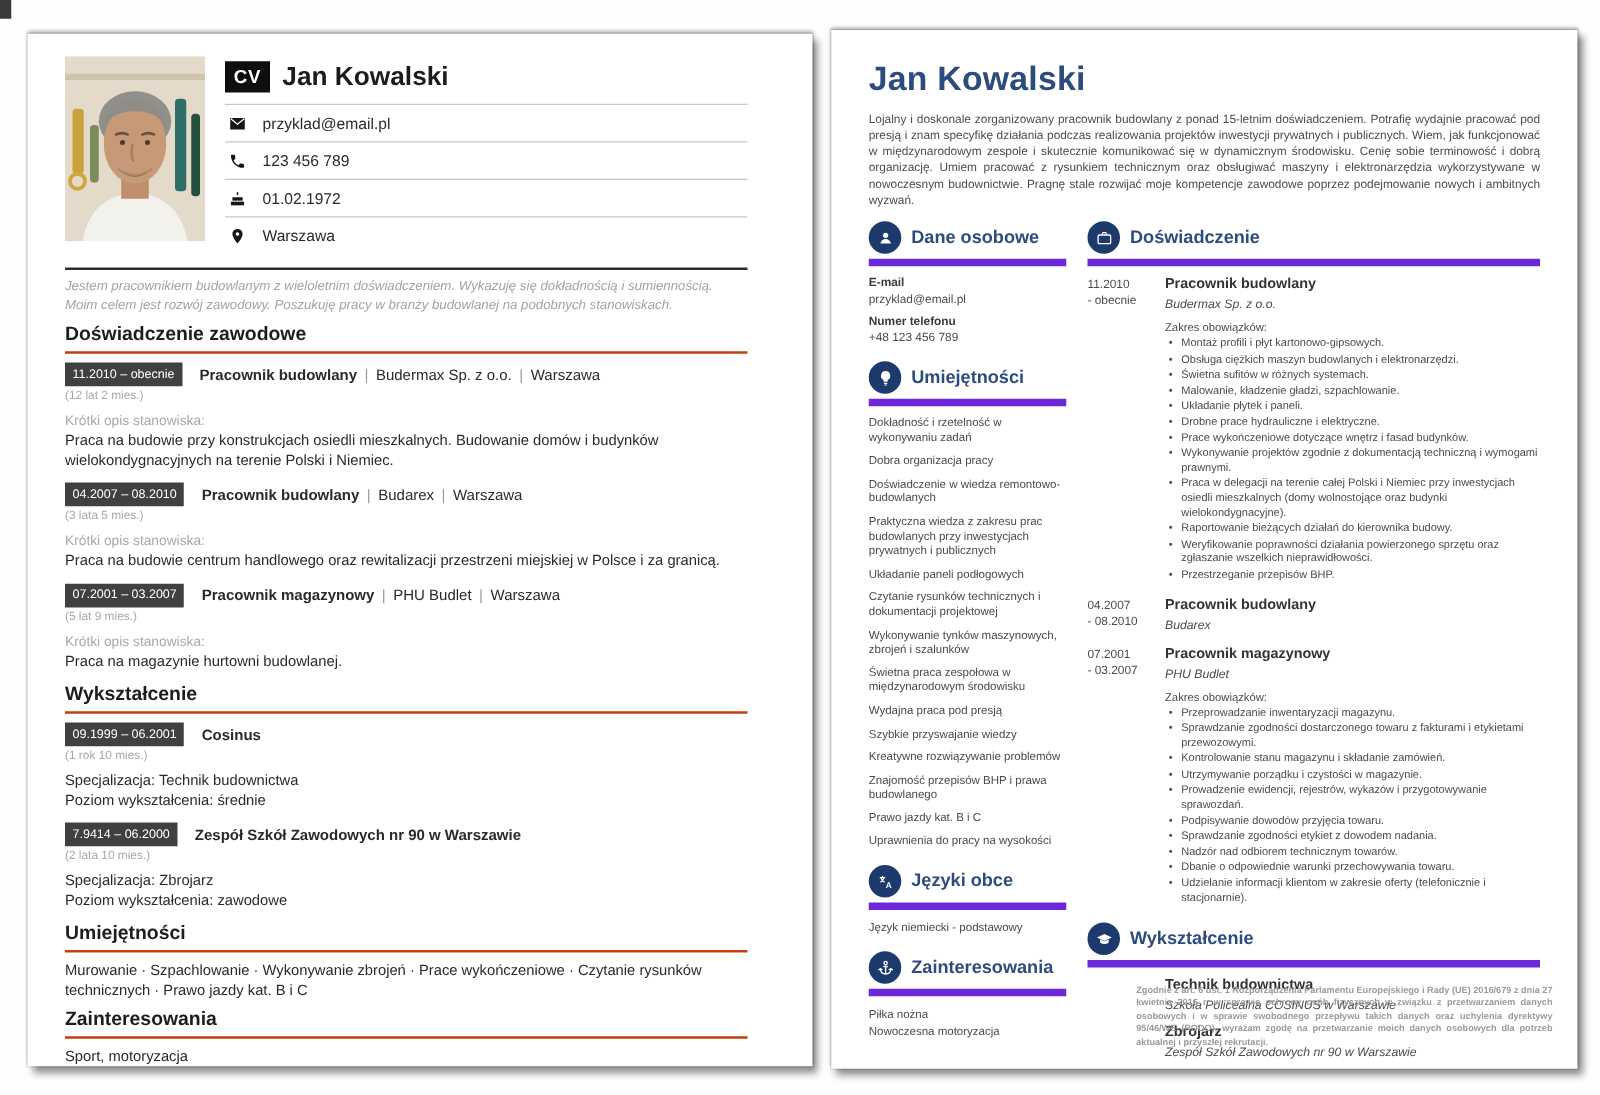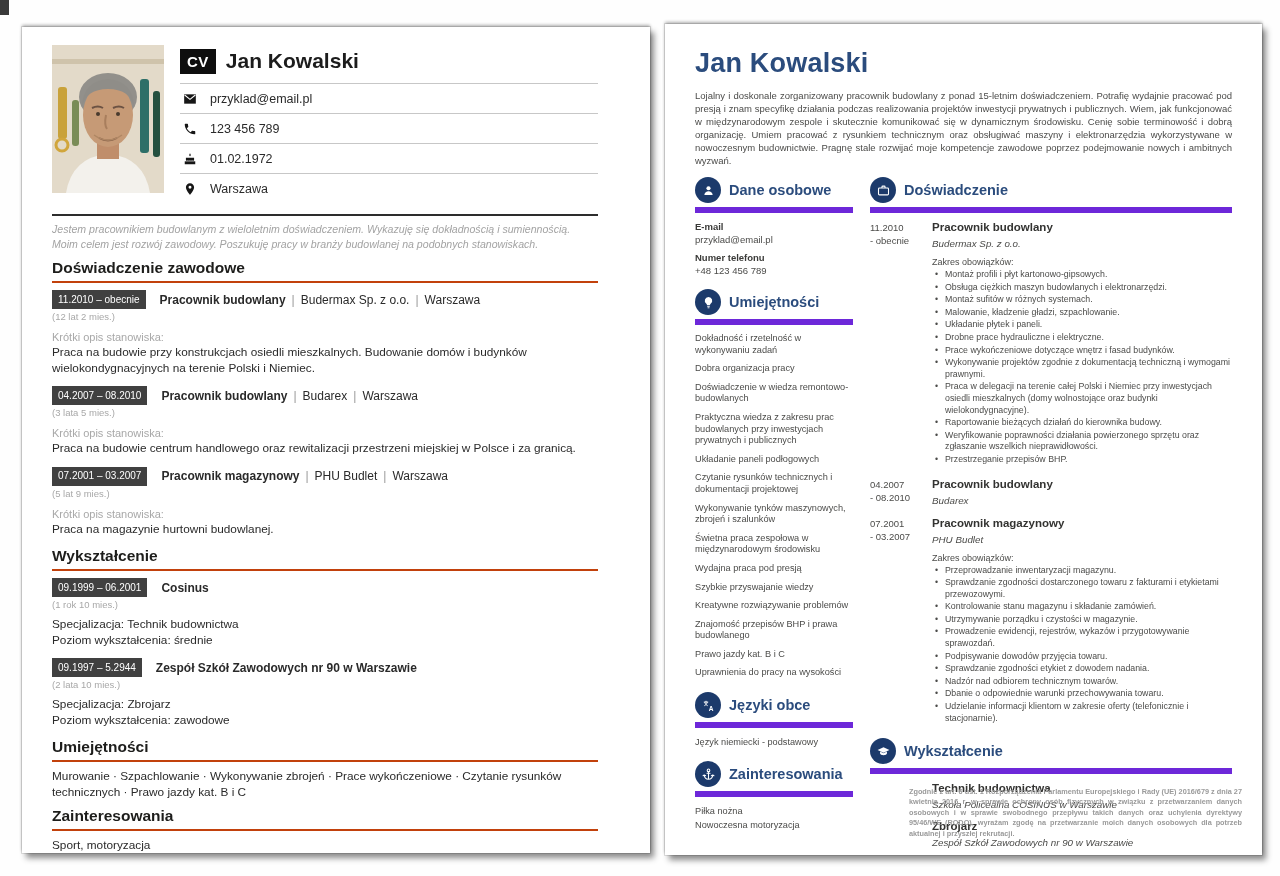--- a/index.html
+++ b/index.html
@@ -11,21 +11,21 @@
   .page { position:absolute; background:#ffffff; overflow:hidden;
           box-shadow:0 -2px 3px rgba(0,0,0,.30), 4px 5px 6px rgba(0,0,0,.45), 0 0 0 1px rgba(0,0,0,.10); }
   .page-left  { left:22px;  top:27px; width:628px; height:826px; padding:18px 52px 10px 30px; color:#222; }
   .page-right { left:665px; top:24px; width:597px; height:831px; padding:24px 30px 16px 30px; color:#4b4b49; }
 
   
   .lp-header { display:flex; gap:16px; }
   .lp-photo { width:112px; height:148px; flex-shrink:0; }
   .lp-photo svg { display:block; }
   .lp-head-right { flex:1; padding-top:2px; }
-  .lp-name-row { display:flex; align-items:flex-start; gap:10px; padding:2px 0 9px 0; }
+  .lp-name-row { display:flex; align-items:flex-end; gap:10px; padding:2px 0 9px 0; }
   .cv-badge { background:#0e0e0e; color:#fff; font-weight:bold; font-size:15px; padding:4px 7px; letter-spacing:.5px; }
   .lp-name { font-size:21px; font-weight:bold; color:#1c1c1c; }
   .contact-row { display:flex; align-items:center; gap:13px; border-top:1px solid #c7c7c7; padding:7.5px 0 7.5px 3px; font-size:12.5px; color:#2a2a2a; }
   .cicon { width:14px; height:14px; display:inline-flex; }
   .cicon svg { width:14px; height:14px; fill:#161616; }
   .lp-thickline { border-top:2px solid #2d2d2d; margin-top:11px; }
   .lp-summary { margin-top:6px; font-style:italic; color:#a3a3a3; font-size:10.6px; line-height:15px; }
   .l-sec { font-size:15.5px; font-weight:bold; color:#1d1d1b; border-bottom:2px solid #c2410c; padding-bottom:4px; margin:7px 0 7px; }
   .lx-entry { margin-bottom:10px; }
   .lx-head { font-size:12px; line-height:16px; color:#2a2a2a; display:flex; flex-wrap:wrap; align-items:center; gap:6px; }
@@ -192,21 +192,21 @@
             <span class="lx-role">Cosinus</span>
           </div>
           <div class="lx-dur">(1 rok 10 mies.)</div>
           <div class="led-lines">
             <div>Specjalizacja: Technik budownictwa</div>
             <div>Poziom wykształcenia: średnie</div>
           </div>
         </div>
         <div class="lx-entry">
           <div class="lx-head">
-            <span class="l-badge">09.1997 – 5.2944</span>
+            <span class="l-badge">7.9414 – 06.2000</span>
             <span class="lx-role">Zespół Szkół Zawodowych nr 90 w Warszawie</span>
           </div>
           <div class="lx-dur">(2 lata 10 mies.)</div>
           <div class="led-lines">
             <div>Specjalizacja: Zbrojarz</div>
             <div>Poziom wykształcenia: zawodowe</div>
           </div>
         </div>
       </div>
 
@@ -313,21 +313,21 @@
                 <div>11.2010</div>
                 <div>- obecnie</div>
               </div>
               <div class="rx-body">
                 <div class="rx-role">Pracownik budowlany</div>
                 <div class="rx-company">Budermax Sp. z o.o.</div>
                 <div class="rx-duties-label">Zakres obowiązków:</div>
                 <ul class="rx-duties">
                   <li>Montaż profili i płyt kartonowo-gipsowych.</li>
                   <li>Obsługa ciężkich maszyn budowlanych i elektronarzędzi.</li>
-                  <li>Montaż sufitów w różnych systemach.</li>
+                  <li>Świetna sufitów w różnych systemach.</li>
                   <li>Malowanie, kładzenie gładzi, szpachlowanie.</li>
                   <li>Układanie płytek i paneli.</li>
                   <li>Drobne prace hydrauliczne i elektryczne.</li>
                   <li>Prace wykończeniowe dotyczące wnętrz i fasad budynków.</li>
                   <li>Wykonywanie projektów zgodnie z dokumentacją techniczną i wymogami prawnymi.</li>
                   <li>Praca w delegacji na terenie całej Polski i Niemiec przy inwestycjach osiedli mieszkalnych (domy wolnostojące oraz budynki wielokondygnacyjne).</li>
                   <li>Raportowanie bieżących działań do kierownika budowy.</li>
                   <li>Weryfikowanie poprawności działania powierzonego sprzętu oraz zgłaszanie wszelkich nieprawidłowości.</li>
                   <li>Przestrzeganie przepisów BHP.</li>
                 </ul>

